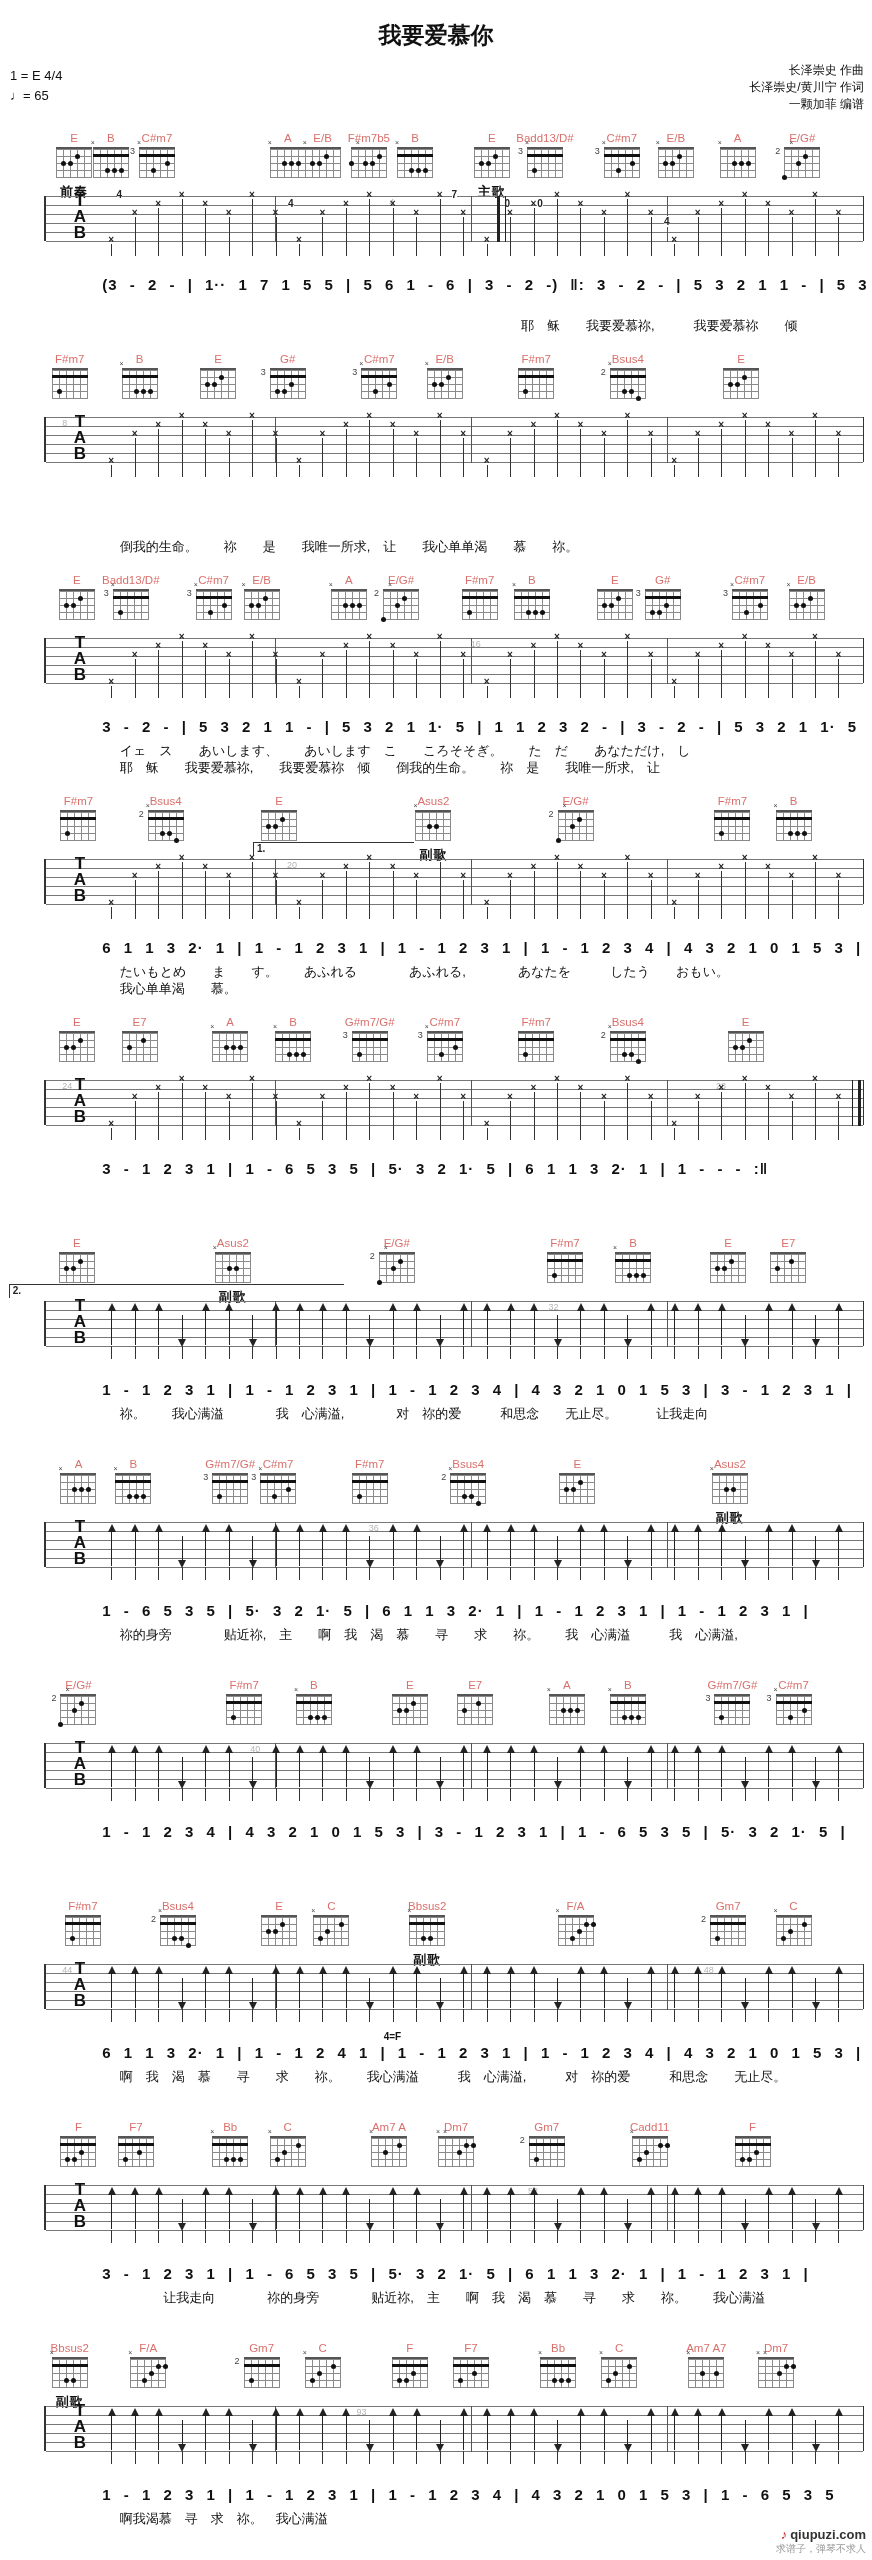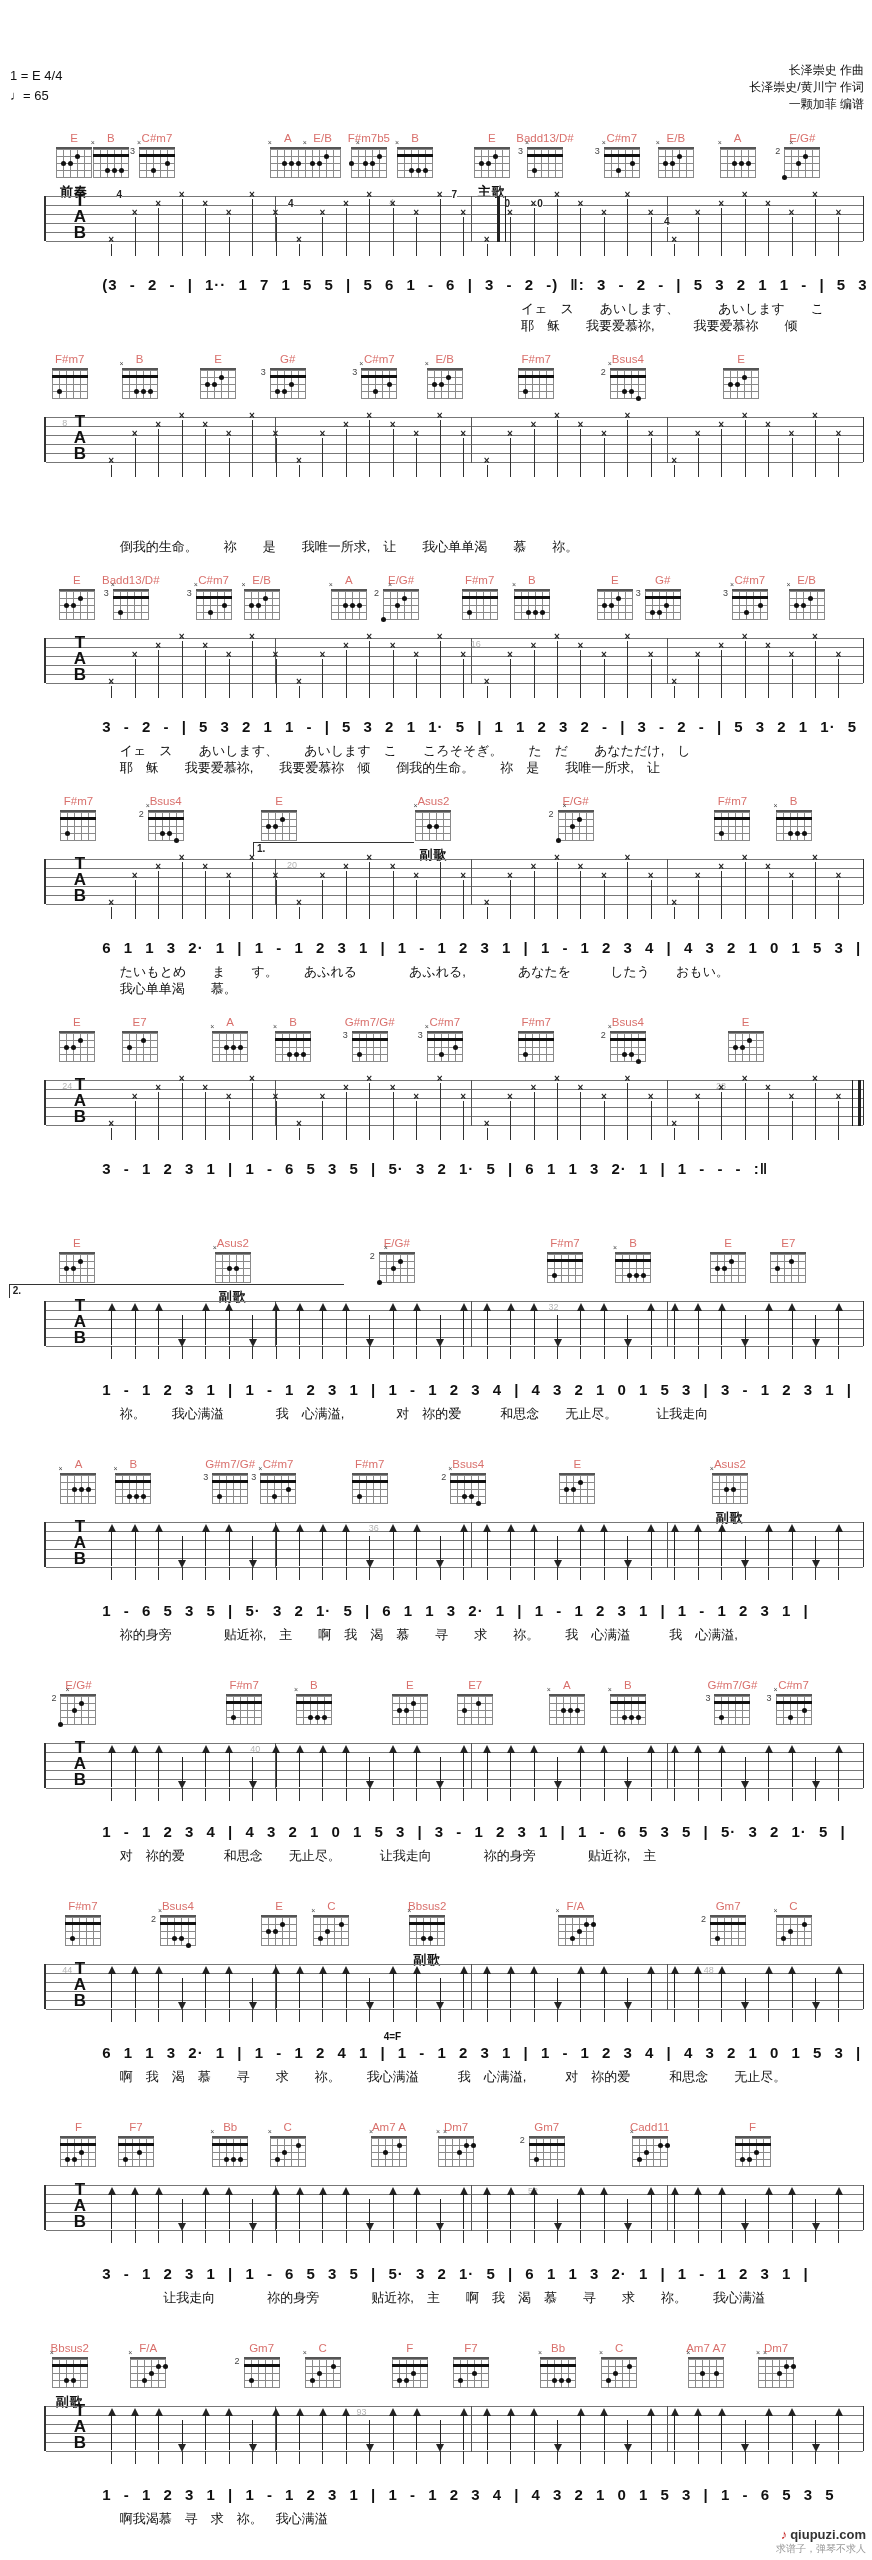--- a/index.html
+++ b/index.html
@@ -47,20 +47,21 @@
   
   .wm{position:absolute;right:6px;bottom:4px;text-align:right;}
   .wtop{font-size:13px;font-weight:bold;color:#333;}
   .wicon{color:#c62828;margin-right:3px;font-weight:bold;}
   .wslogan{font-size:10px;color:#999;}
 </style>
 </head>
 <body>
 
 <div class="page">
+  <div class="title">我要爱慕你</div>
   <div class="metaL">
     <div>1 = E 4/4</div>
     <div>♩= 65</div>
   </div>
   <div class="metaR">
     <div>长泽崇史 作曲</div>
     <div>长泽崇史/黄川宁 作词</div>
     <div>一颗加菲 编谱</div>
   </div>
 
@@ -161,21 +162,20 @@
           <span class="pk tn" style="left: 60.5%; top: 2px;">0</span>
           <span class="pk tn" style="left: 76%; top: 20px;">4</span>
           <div class="repS" style="left: 55.2%;"></div>
         </div>
         <div class="tabcol">
           <span class="tl">T</span>
           <span class="tl">A</span>
           <span class="tl">B</span>
         </div>
         <div class="jianpu" style="padding-left: 6%;">(3 - 2 - | 1·· 1 7 1 5 5 | 5 6 1 - 6 | 3 - 2 -) ‖: 3 - 2 - | 5 3 2 1 1 - | 5 3 2 1 1· 5 |</div>
-        <div class="lyr" style="top: 170px; padding-left: 54%;">イェ　ス　　あいします、　　　あいします　　こ</div>
         <div class="lyr" style="top: 187px; padding-left: 54%;">耶　稣　　我要爱慕祢,　　　我要爱慕祢　　倾</div>
       </div>
       <div class="sys" style="top: 351px;">
         <div class="chord" style="left: 8%;"><div class="cname">F#m7</div><div class="diag"><span class="dot" style="left: 5px; top: 19px;"></span><div class="dbar" style="top: 5px;"></div></div></div>
         <div class="chord" style="left: 16%;"><div class="cname">B</div><div class="diag"><span class="dmx" style="left: -2px;">×</span><span class="dot" style="left: 12px; top: 19px;"></span><span class="dot" style="left: 19px; top: 19px;"></span><span class="dot" style="left: 26px; top: 19px;"></span><div class="dbar" style="top: 5px;"></div></div></div>
         <div class="chord" style="left: 25%;"><div class="cname">E</div><div class="diag"><span class="dot" style="left: 5px; top: 12px;"></span><span class="dot" style="left: 12px; top: 12px;"></span><span class="dot" style="left: 19px; top: 5px;"></span></div></div>
         <div class="chord" style="left: 33%;"><div class="cname">G#</div><div class="diag"><span class="dpos">3</span><span class="dot" style="left: 5px; top: 19px;"></span><span class="dot" style="left: 12px; top: 19px;"></span><span class="dot" style="left: 19px; top: 12px;"></span><div class="dbar" style="top: 5px;"></div></div></div>
         <div class="chord" style="left: 43.5%;"><div class="cname">C#m7</div><div class="diag"><span class="dpos">3</span><span class="dmx" style="left: -2px;">×</span><span class="dot" style="left: 12px; top: 19px;"></span><span class="dot" style="left: 26px; top: 12px;"></span><div class="dbar" style="top: 5px;"></div></div></div>
         <div class="chord" style="left: 51%;"><div class="cname">E/B</div><div class="diag"><span class="dmx" style="left: -2px;">×</span><span class="dot" style="left: 5px; top: 12px;"></span><span class="dot" style="left: 12px; top: 12px;"></span><span class="dot" style="left: 19px; top: 5px;"></span></div></div>
         <div class="chord" style="left: 61.5%;"><div class="cname">F#m7</div><div class="diag"><span class="dot" style="left: 5px; top: 19px;"></span><div class="dbar" style="top: 5px;"></div></div></div>
@@ -918,21 +918,20 @@
           <div class="arr" style="left: 97%; top: 4px; height: 40px;"></div>
           <div class="hU" style="left: 97%;"></div>
           <div class="stm" style="left: 97%; top: 45px; height: 13px;"></div>
         </div>
         <div class="tabcol">
           <span class="tl">T</span>
           <span class="tl">A</span>
           <span class="tl">B</span>
         </div>
         <div class="jianpu" style="padding-left: 6%;">1 - 1 2 3 4 | 4 3 2 1 0 1 5 3 | 3 - 1 2 3 1 | 1 - 6 5 3 5 | 5· 3 2 1· 5 |</div>
-        <div class="lyr" style="top: 170px; padding-left: 8%;">对　祢的爱　　　和思念　　无止尽。　　　让我走向　　　　祢的身旁　　　　贴近祢,　主</div>
       </div>
       <div class="sys" style="top: 1898px;">
         <div class="chord" style="left: 9.5%;"><div class="cname">F#m7</div><div class="diag"><span class="dot" style="left: 5px; top: 19px;"></span><div class="dbar" style="top: 5px;"></div></div></div>
         <div class="chord" style="left: 20.4%;"><div class="cname">Bsus4</div><div class="diag"><span class="dpos">2</span><span class="dmx" style="left: -2px;">×</span><span class="dot" style="left: 12px; top: 19px;"></span><span class="dot" style="left: 19px; top: 19px;"></span><span class="dot" style="left: 26px; top: 26px;"></span><div class="dbar" style="top: 5px;"></div></div></div>
         <div class="chord" style="left: 32%;"><div class="cname">E</div><div class="diag"><span class="dot" style="left: 5px; top: 12px;"></span><span class="dot" style="left: 12px; top: 12px;"></span><span class="dot" style="left: 19px; top: 5px;"></span></div></div>
         <div class="chord" style="left: 38%;"><div class="cname">C</div><div class="diag"><span class="dmx" style="left: -2px;">×</span><span class="dot" style="left: 5px; top: 19px;"></span><span class="dot" style="left: 12px; top: 12px;"></span><span class="dot" style="left: 26px; top: 5px;"></span></div></div>
         <div class="chord" style="left: 49%;"><div class="cname">Bbsus2</div><div class="diag"><span class="dmx" style="left: -2px;">×</span><span class="dot" style="left: 12px; top: 19px;"></span><span class="dot" style="left: 19px; top: 19px;"></span><div class="dbar" style="top: 5px;"></div></div><div class="sect">副歌</div></div>
         <div class="chord" style="left: 66%;"><div class="cname">F/A</div><div class="diag"><span class="dmx" style="left: -2px;">×</span><span class="dot" style="left: 12px; top: 19px;"></span><span class="dot" style="left: 19px; top: 12px;"></span><span class="dot" style="left: 26px; top: 5px;"></span><span class="dot" style="left: 33px; top: 5px;"></span></div></div>
         <div class="chord" style="left: 83.5%;"><div class="cname">Gm7</div><div class="diag"><span class="dpos">2</span><span class="dot" style="left: 5px; top: 19px;"></span><div class="dbar" style="top: 5px;"></div></div></div>
         <div class="chord" style="left: 91%;"><div class="cname">C</div><div class="diag"><span class="dmx" style="left: -2px;">×</span><span class="dot" style="left: 5px; top: 19px;"></span><span class="dot" style="left: 12px; top: 12px;"></span><span class="dot" style="left: 26px; top: 5px;"></span></div></div>

